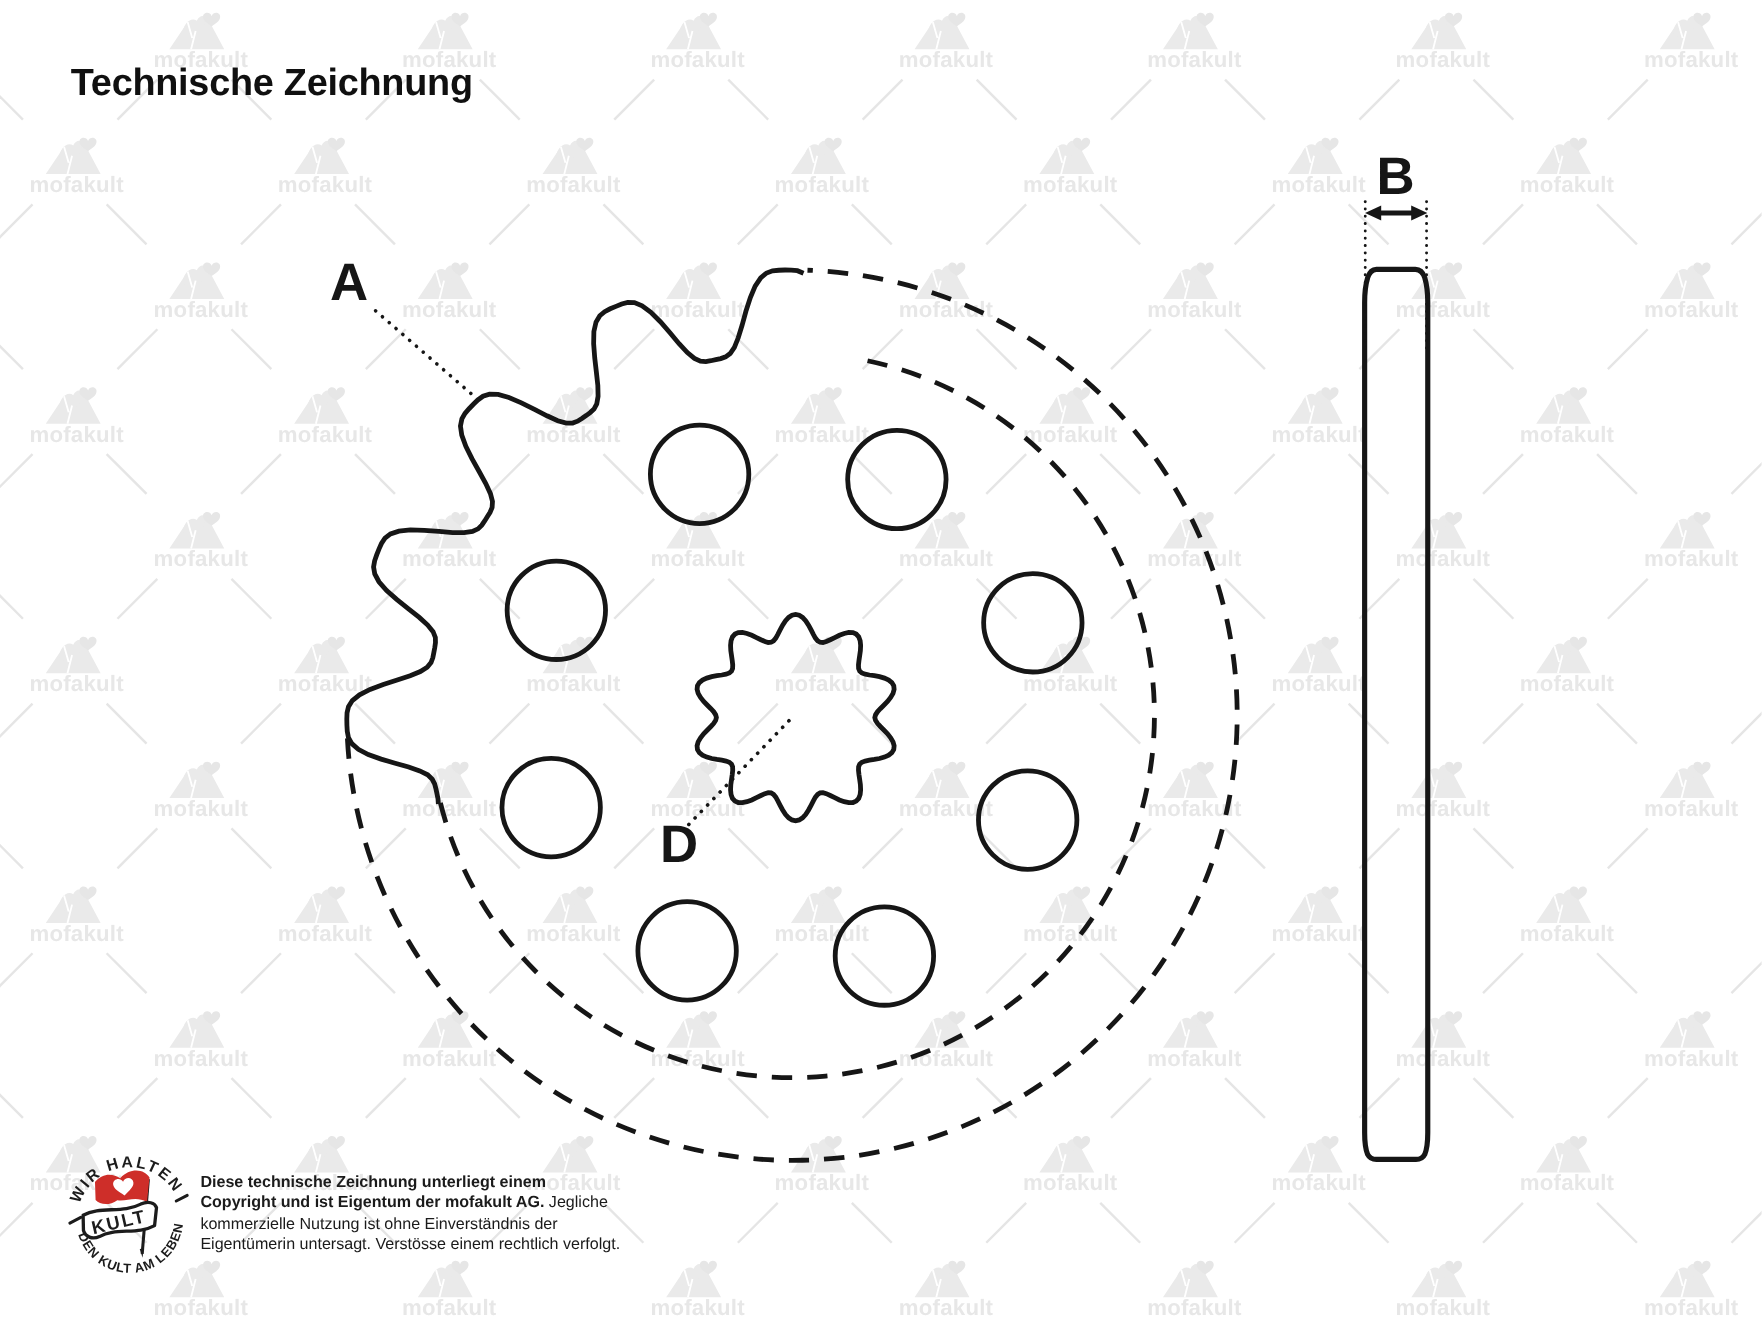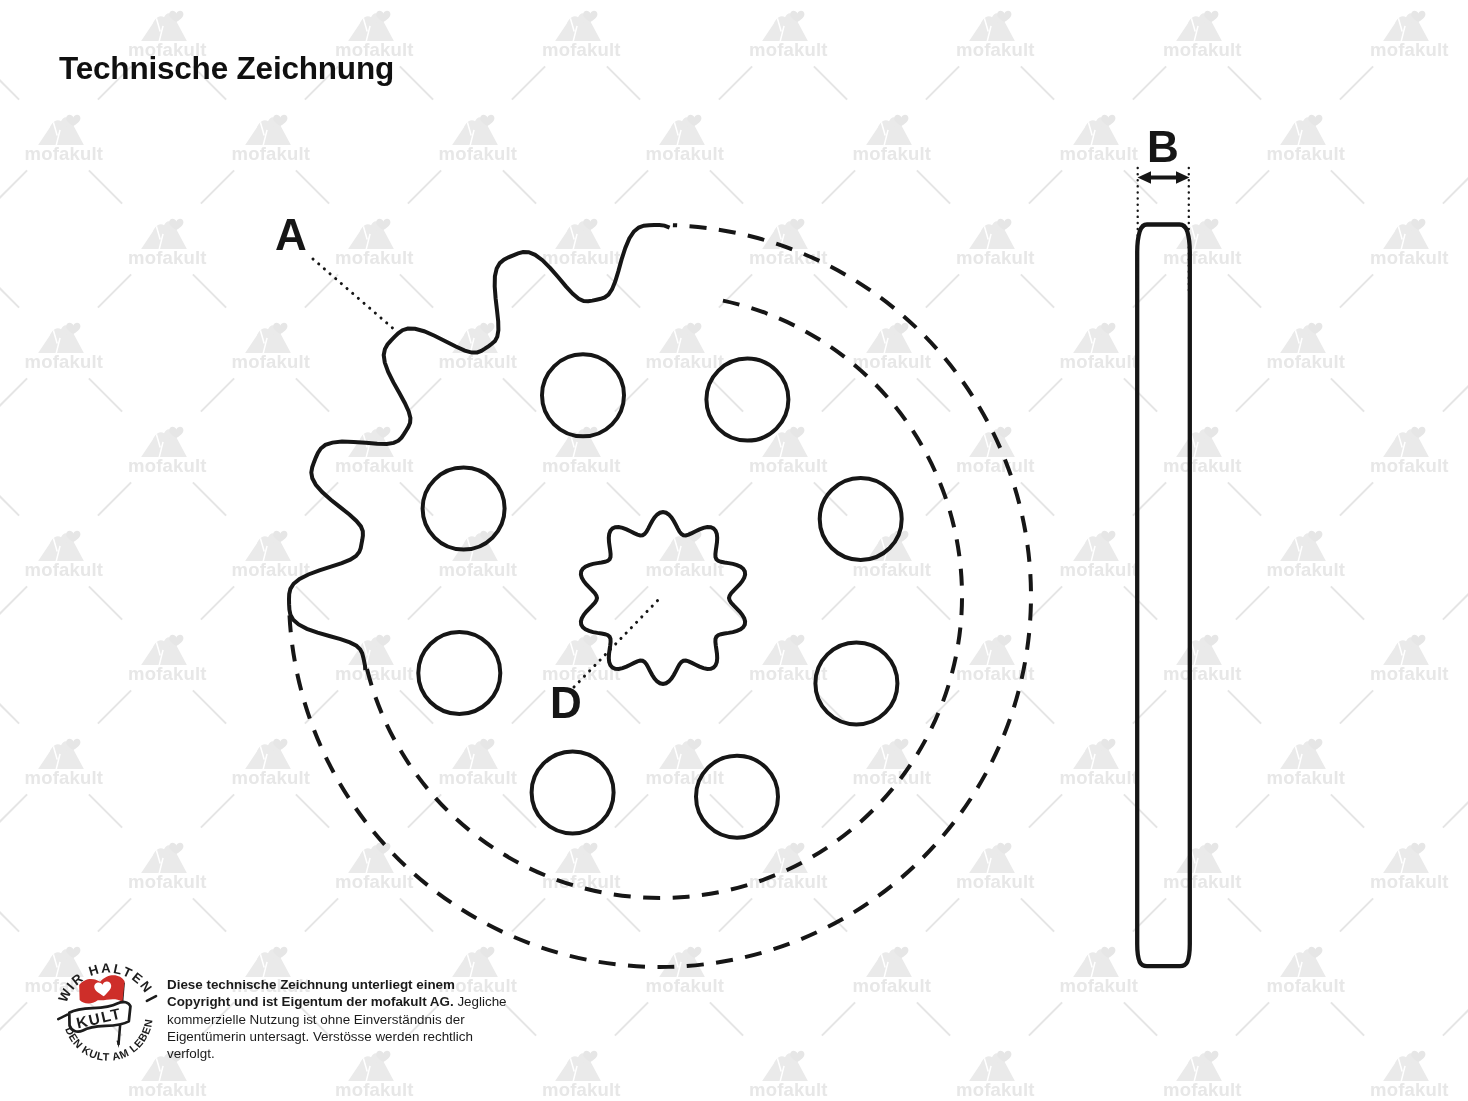--- a/index.html
+++ b/index.html
@@ -753,14 +753,14 @@
       <path d="M68,22 L57,80" stroke="#1c1c1c" stroke-width="2.4"></path>
       <polygon points="55.5,76 58.5,76 57,83" fill="#1c1c1c"></polygon>
 
       <path fill="#ce2e29" d="M26,20 C33,13 41,15 46,19 C55,11 66,14 69,21 L65,40 C57,34 49,38 42,36 C35,40 28,38 25,34 Z"></path>
       <path fill="#ffffff" d="M48,33 C44,29.5 40,27 40,23.5 C40,19 46,18 48,22 C50,18 56,19 56,23.5 C56,27 52,29.5 48,33 Z"></path>
 
       <path fill="#ffffff" stroke="#1c1c1c" stroke-width="2.6" stroke-linejoin="round" d="M14,45 C28,39 45,47 60,41 C66,39 71,41 72,45 L69,59 C55,65 38,57 25,63 C19,65 14,62 13,57 Z"></path>
       <text class="arc-text" font-size="14.5" letter-spacing="1.5" text-anchor="middle" x="42" y="58" transform="rotate(-7 42 58)">KULT</text>
     </g>
   </svg>
-  <div id="copyright-text"><b>Diese technische Zeichnung unterliegt einem Copyright und ist Eigentum der mofakult AG.</b><span> Jegliche kommerzielle Nutzung ist ohne Einverständnis der Eigentümerin untersagt. Verstösse werden rechtlich verfolgt.</span></div>
+  <div id="copyright-text"><b>Diese technische Zeichnung unterliegt einem Copyright und ist Eigentum der mofakult AG.</b><span> Jegliche kommerzielle Nutzung ist ohne Einverständnis der Eigentümerin untersagt. Verstösse einem rechtlich verfolgt.</span></div>
 </div>
 
 </body></html>

